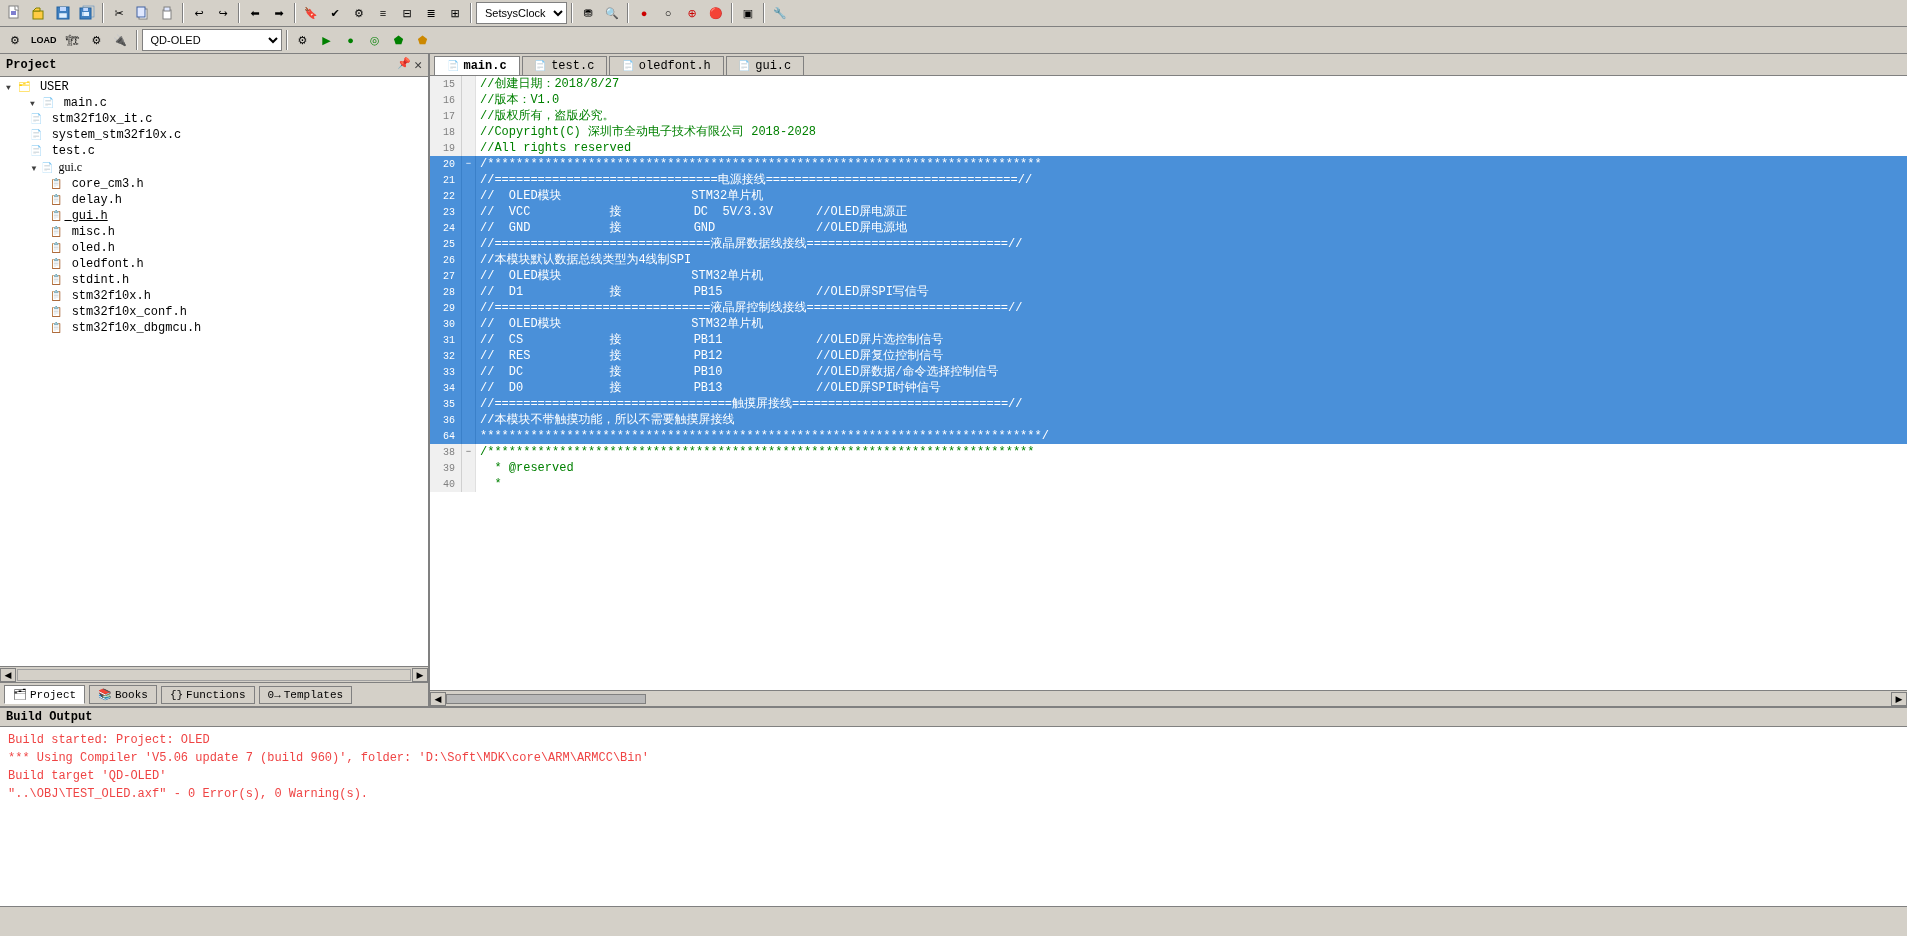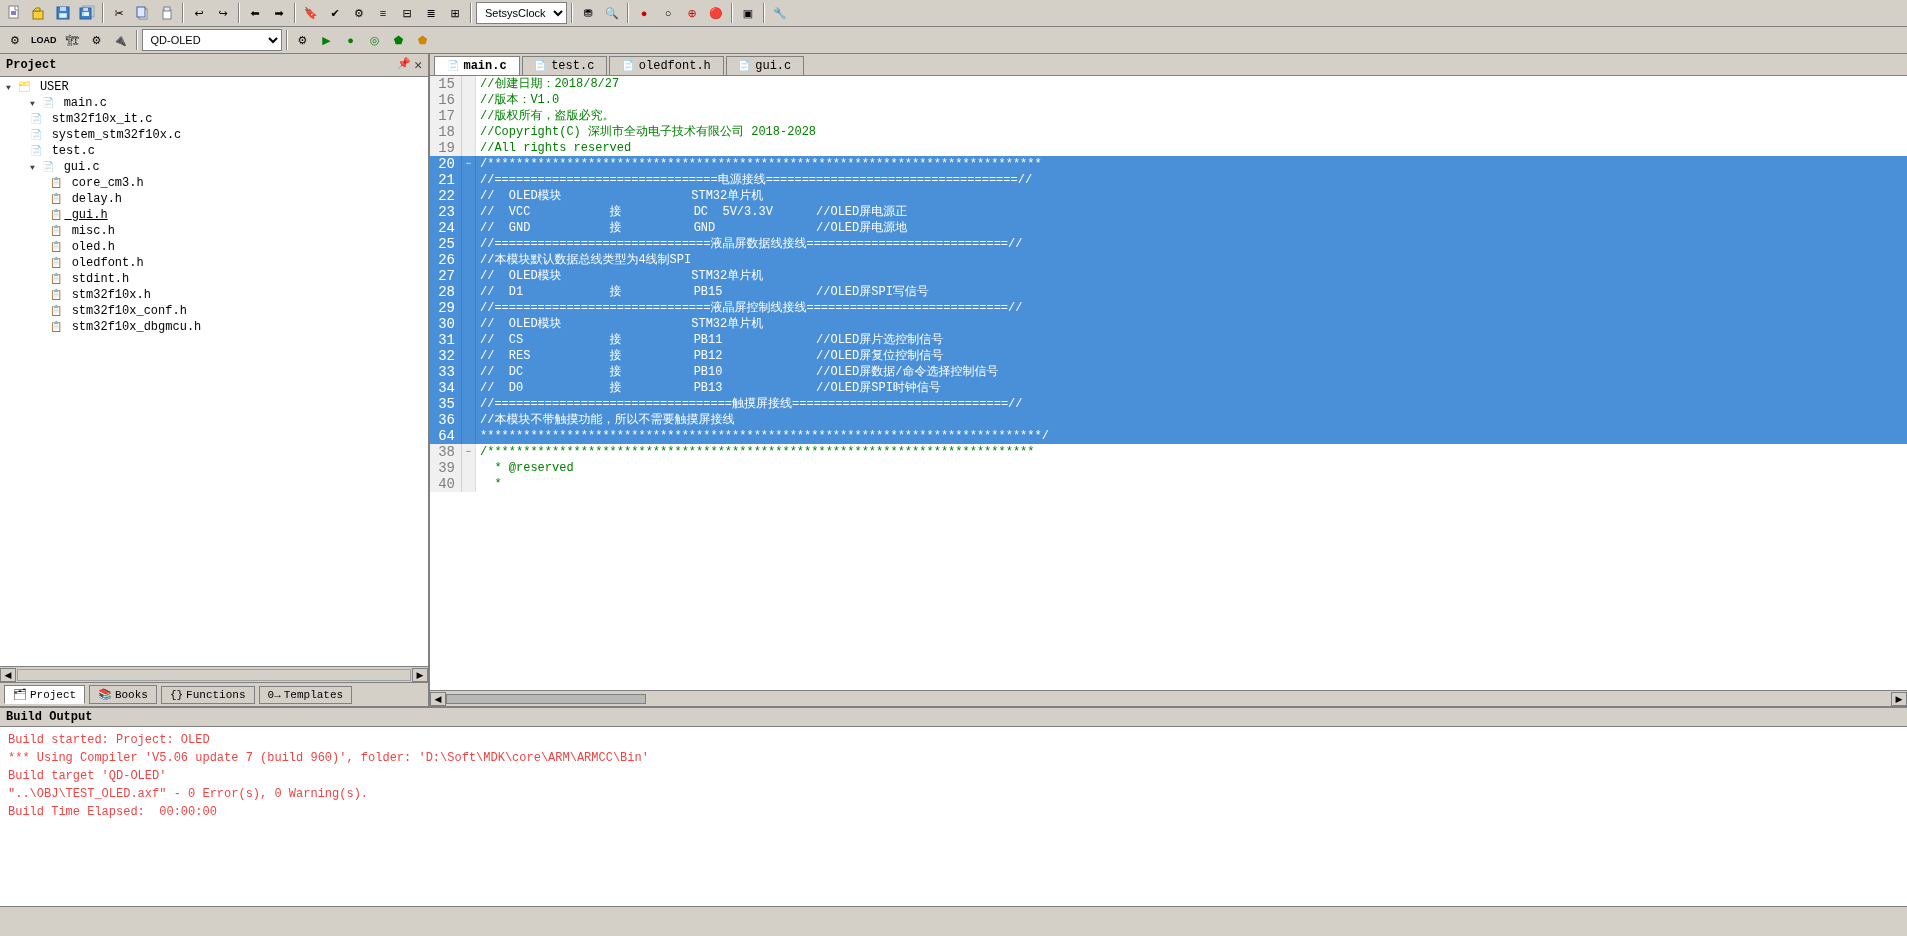--- a/index.html
+++ b/index.html
@@ -35,21 +35,21 @@
     
     .code-panel { flex: 1; background: #fff; display: flex; flex-direction: column; overflow: hidden; }
     .code-tabs { background: #d4d0c8; display: flex; align-items: flex-end; padding: 2px 4px 0; border-bottom: 1px solid #808080; gap: 2px; }
     .code-tab { padding: 2px 12px; font-size: 12px; cursor: pointer; border: 1px solid #808080; border-bottom: none; background: #d4d0c8; display: flex; align-items: center; gap: 4px; }
     .code-tab.active { background: #fff; font-weight: bold; }
     .code-tab-icon { font-size: 10px; }
 
     
     .code-content { flex: 1; overflow-y: auto; overflow-x: auto; background: #fff; font-family: 'Courier New', monospace; font-size: 12px; }
     .code-line { display: flex; align-items: stretch; min-height: 16px; }
-    .line-num { min-width: 32px; text-align: right; padding-right: 6px; color: #808080; background: #f0f0f0; border-right: 1px solid #d0d0d0; user-select: none; font-size: 14px; display: flex; align-items: center; justify-content: flex-end; }
+    .line-num { min-width: 32px; text-align: right; padding-right: 6px; color: #808080; background: #f0f0f0; border-right: 1px solid #d0d0d0; user-select: none; font-size: 10px; display: flex; align-items: center; justify-content: flex-end; }
     .line-fold { width: 14px; background: #f0f0f0; border-right: 1px solid #e0e0e0; display: flex; align-items: center; justify-content: center; cursor: pointer; font-size: 9px; color: #606060; }
     .line-content { padding: 0 4px; white-space: pre; flex: 1; line-height: 16px; }
 
     
     .build-output { height: 200px; background: #fff; border-top: 2px solid #808080; display: flex; flex-direction: column; }
     .build-output-header { background: #d4d0c8; padding: 2px 6px; font-weight: bold; font-size: 12px; border-bottom: 1px solid #808080; }
     .build-output-content { flex: 1; overflow-y: auto; padding: 4px 8px; font-family: 'Courier New', monospace; font-size: 12px; line-height: 18px; color: #ef4444; }
     .build-line { white-space: pre; }
 
     
@@ -206,21 +206,21 @@
       <div class="tree-item" style="padding-left:28px;">
         <span class="tree-icon">📄</span>
         <span>system_stm32f10x.c</span>
       </div>
 
       <div class="tree-item" style="padding-left:28px;">
         <span class="tree-icon">📄</span>
         <span>test.c</span>
       </div>
 
-      <div class="tree-item" style="padding-left:28px;">
+      <div class="tree-item" style="padding-left:28px;font-family:Liberation Serif, serif;">
         <span class="tree-indent"><span class="tri-open"></span></span>
         <span class="tree-icon">📄</span>
         <span>gui.c</span>
       </div>
 
       <div class="tree-item" style="padding-left:48px;">
         <span class="tree-icon">📋</span>
         <span>core_cm3.h</span>
       </div>
 
@@ -463,19 +463,18 @@
 
 <div class="build-output">
   <div class="build-output-header">
     <span>Build Output</span>
   </div>
   <div class="build-output-content" id="build-output-content">
   <div class="build-line">Build started: Project: OLED</div>
       <div class="build-line">*** Using Compiler 'V5.06 update 7 (build 960)', folder: 'D:\Soft\MDK\core\ARM\ARMCC\Bin'</div>
       <div class="build-line">Build target 'QD-OLED'</div>
       <div class="build-line">"..\OBJ\TEST_OLED.axf" - 0 Error(s), 0 Warning(s).</div>
-      <div class="build-line">Build Time Elapsed:  00:00:00</div>
     </div>
 </div>
 
 <div class="status-bar">
   <span></span>
 </div>
 
 </body></html>

